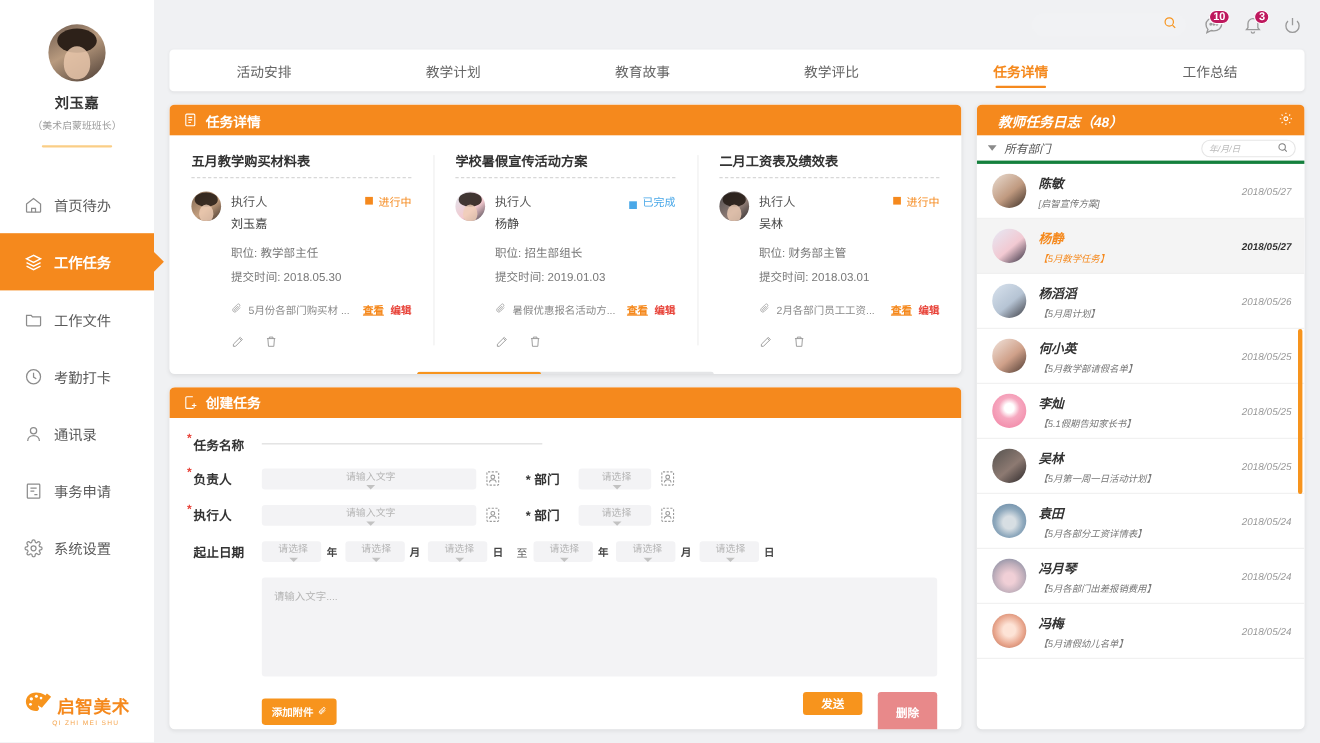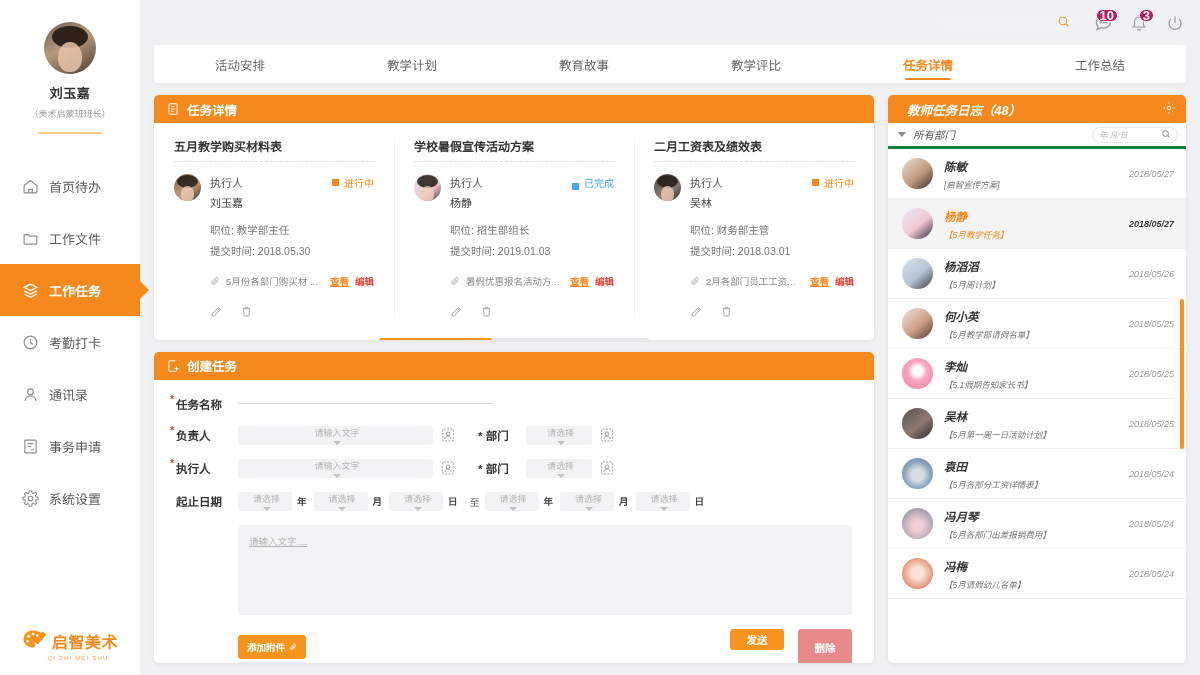--- a/index.html
+++ b/index.html
@@ -62,21 +62,21 @@
   .main { flex: 1; height: 675px; display: flex; flex-direction: column; min-width: 0; }
 
   .topbar { height: 45px; display: flex; align-items: center; justify-content: flex-end; padding-right: 14px; gap: 14px; }
   .search-pill {
     width: 140px; height: 21px; border-radius: 11px; background: #f1f2f4;
     display: flex; align-items: center; justify-content: flex-end; padding-right: 8px;
   }
   .icon-btn { position: relative; width: 22px; height: 22px; display:flex; align-items:center; justify-content:center; cursor:pointer;}
   .badge {
     position: absolute; top: -3px; right: -4px; min-width: 13px; height: 13px;
-    border-radius: 7px; background: #be185d; color: #fff; font-size: 13px;
+    border-radius: 7px; background: #be185d; color: #fff; font-size: 10px;
     display: flex; align-items: center; justify-content: center; padding: 0 3px; font-weight:bold;
     border: 1.2px solid #fff;
   }
 
   .tabsbar {
     margin: 0 14px; height: 38px; background: #fff; border-radius: 4px;
     display: flex; align-items: stretch; box-shadow: 0 1px 3px rgba(0,0,0,.06);
   }
   .tab {
     flex: 1; display: flex; align-items: center; justify-content: center;
@@ -151,21 +151,21 @@
   .sel.wide { width: 195px; }
   .sel.mid { width: 66px; }
   .sel.sm { width: 54px; }
   .caret { width: 0; height: 0; border-left: 4px solid transparent; border-right: 4px solid transparent; border-top: 4px solid #c2c2c2; }
   .bookbtn { width: 16px; height: 16px; margin-left: 7px; cursor:pointer; flex:0 0 16px;}
   .flabel2 { font-size: 11.5px; color: #333; font-weight: bold; position: relative; width: 48px; flex:0 0 48px; margin-left: 22px; }
   .dsep { font-size: 10px; color: #666; margin: 0 5px; }
   .dunit { font-size: 9.5px; color: #444; margin: 0 7px 0 5px; font-weight:bold;}
   .textarea {
     margin-left: 62px; height: 90px; background: #f3f3f5; border-radius: 3px;
-    padding: 9px 11px; font-size: 9.5px; color: #b5b5b5; margin-bottom: 14px; text-decoration: underline;
+    padding: 9px 11px; font-size: 9.5px; color: #b5b5b5; margin-bottom: 14px;
   }
   .form-foot { display: flex; align-items: center; margin-left: 62px; }
   .btn { border: none; cursor: pointer; font-family: inherit; }
   .btn-attach {
     background: #f7941d; color: #fff; font-size: 9.5px; border-radius: 3px;
     padding: 5px 9px; display:inline-flex; align-items:center; gap:4px; font-weight:bold;
   }
   .foot-right { margin-left: auto; display: flex; gap: 14px; }
   .btn-send { background: #f7941d; color: #fff; font-size: 10.5px; border-radius: 3px; width: 54px; height: 21px; font-weight:bold;}
   .btn-del { background: #e8898a; color: #fff; font-size: 10.5px; border-radius: 3px; width: 54px; height: 37px; font-weight:bold;}
@@ -219,37 +219,37 @@
     <nav class="nav">
       <div class="nav-item">
         <span class="ic">
           <svg viewBox="0 0 24 24" fill="none" stroke="#8c8c8c" stroke-width="1.6">
               <path d="M3 10.5L12 3.5l9 7V20a1 1 0 0 1-1 1H4a1 1 0 0 1-1-1z"></path>
               <path d="M9.5 21v-5h5v5"></path>
             </svg>
         </span>
         <span class="nav-label">首页待办</span>
       </div>
-      <div class="nav-item">
-        <span class="ic">
-          <svg viewBox="0 0 24 24" fill="none" stroke="#8c8c8c" stroke-width="1.6">
-              <path d="M3 6.5h6l1.6 2.2H21V19a1 1 0 0 1-1 1H4a1 1 0 0 1-1-1z"></path>
-            </svg>
-        </span>
-        <span class="nav-label">工作文件</span>
-      </div>
       <div class="nav-item active">
         <span class="ic">
           <svg viewBox="0 0 24 24" fill="none" stroke="#ffffff" stroke-width="1.8">
               <path d="M12 3L3 7.5 12 12l9-4.5z"></path>
               <path d="M3 12.5L12 17l9-4.5"></path>
               <path d="M3 17L12 21.5 21 17"></path>
             </svg>
         </span>
         <span class="nav-label">工作任务</span>
+      </div>
+      <div class="nav-item">
+        <span class="ic">
+          <svg viewBox="0 0 24 24" fill="none" stroke="#8c8c8c" stroke-width="1.6">
+              <path d="M3 6.5h6l1.6 2.2H21V19a1 1 0 0 1-1 1H4a1 1 0 0 1-1-1z"></path>
+            </svg>
+        </span>
+        <span class="nav-label">工作文件</span>
       </div>
       <div class="nav-item">
         <span class="ic">
           <svg viewBox="0 0 24 24" fill="none" stroke="#8c8c8c" stroke-width="1.6">
               <circle cx="12" cy="12" r="9"></circle>
               <path d="M12 7v5.5l3.5 2"></path>
             </svg>
         </span>
         <span class="nav-label">考勤打卡</span>
       </div>

